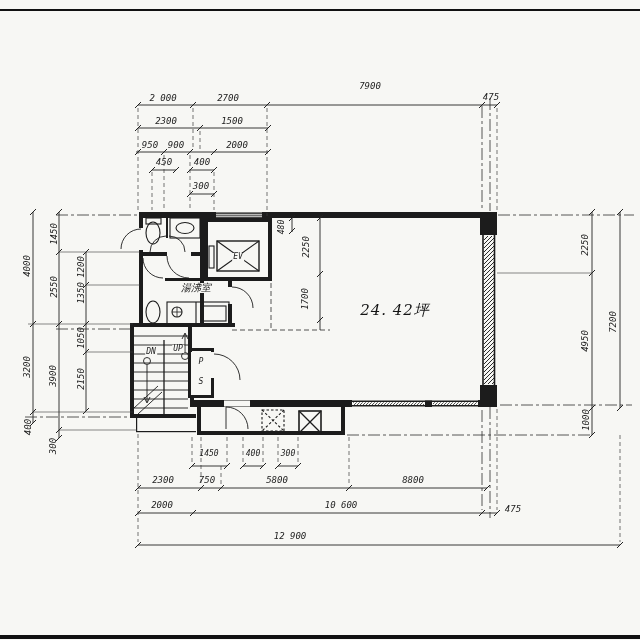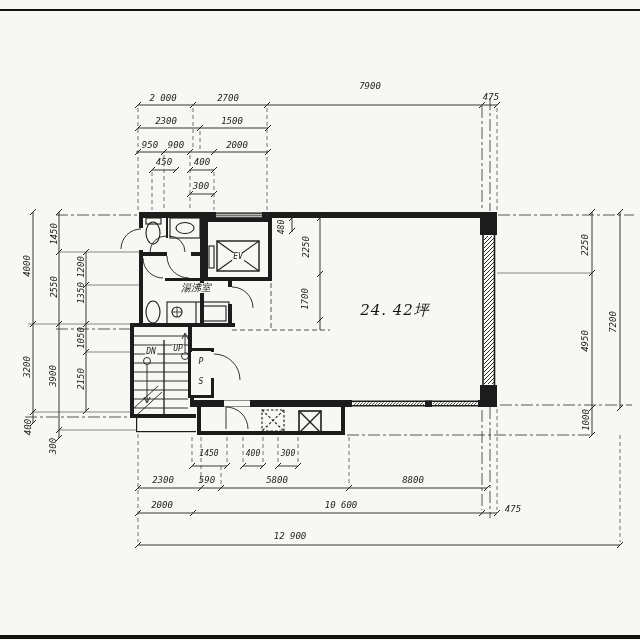--- a/index.html
+++ b/index.html
@@ -358,21 +358,21 @@
 <div class="lbl v" style="left:613px;top:322px">7200</div>
 
 <div class="lbl v sm" style="left:282px;top:227px">480</div>
 <div class="lbl v" style="left:306px;top:247px">2250</div>
 <div class="lbl v" style="left:305px;top:299px">1700</div>
 
 <div class="lbl sm" style="left:209px;top:454px">1450</div>
 <div class="lbl sm" style="left:253px;top:454px">400</div>
 <div class="lbl sm" style="left:288px;top:454px">300</div>
 <div class="lbl" style="left:163px;top:480px">2300</div>
-<div class="lbl" style="left:207px;top:480px">590</div>
+<div class="lbl" style="left:207px;top:480px">750</div>
 <div class="lbl" style="left:277px;top:480px">5800</div>
 <div class="lbl" style="left:413px;top:480px">8800</div>
 <div class="lbl" style="left:162px;top:505px">2000</div>
 <div class="lbl" style="left:341px;top:505px">10 600</div>
 <div class="lbl" style="left:513px;top:509px">475</div>
 <div class="lbl" style="left:290px;top:536px">12 900</div>
 
 <div class="lbl area" style="left:395px;top:310px">24. 42坪</div>
 <div class="lbl sm onwhite" style="left:238px;top:257px">EV</div>
 <div class="lbl room onwhite" style="left:196px;top:288px">湯沸室</div>

